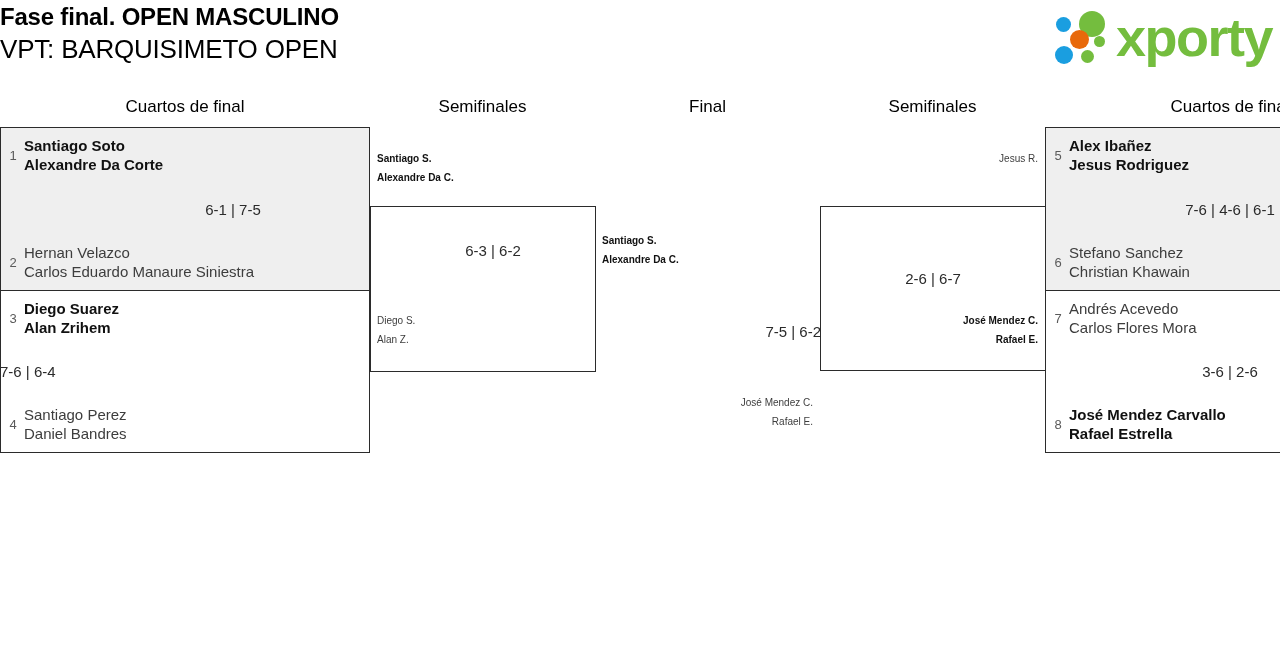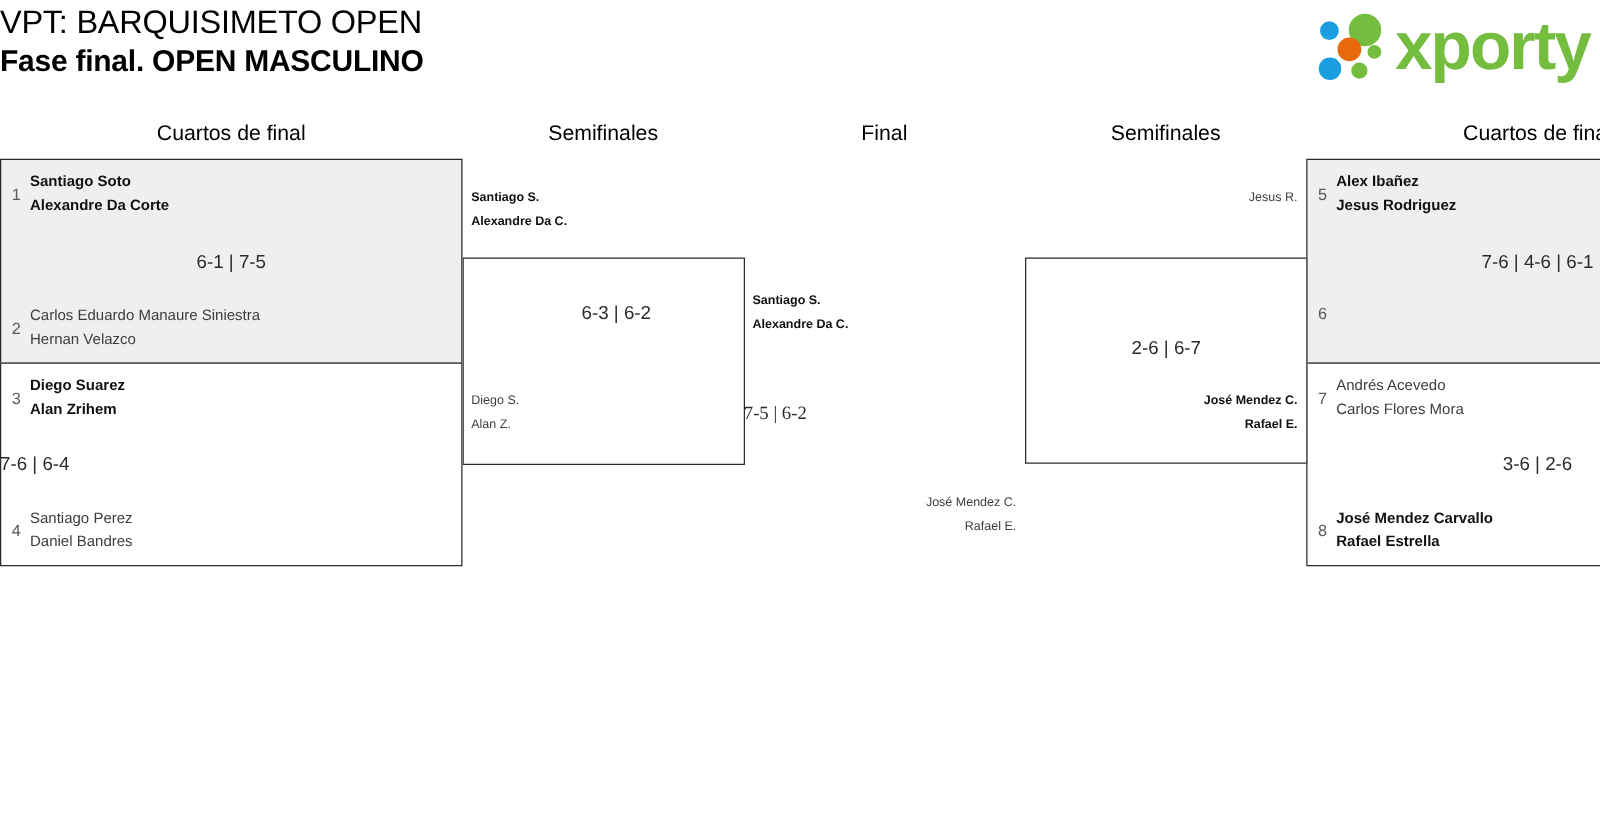--- a/index.html
+++ b/index.html
@@ -110,21 +110,21 @@
     white-space: nowrap;
   }
   .team .seed {
     font-size: 13px;
     color: #5a5a5a;
     width: 22px;
     flex: 0 0 22px;
     text-align: center;
   }
   .team .names {
-    font-size: 12px;
+    font-size: 15px;
     line-height: 19px;
   }
   .team .names .n { display: block; }
   .winner .names { font-weight: 700; color: #111111; }
   .loser  .names { font-weight: 400; color: #3d3d3d; }
 
   
   #qf1-top    { left: 2px; top: 136px; }
   #qf1-bottom { left: 2px; top: 243px; }
   #qf2-top    { left: 2px; top: 299px; }
@@ -137,27 +137,27 @@
   #qf4-bottom { left: 1047px; top: 405px; }
 
   
   .score {
     position: absolute;
     font-size: 15px;
     line-height: 19px;
     color: #2b2b2b;
     white-space: nowrap;
   }
-  #qf1-score { left: 0px;   top: 200px; width: 370px; text-align: center; }
+  #qf1-score { left: 0px;   top: 200px; width: 370px; text-align: center; padding-left: 48px; }
   #qf2-score { left: 0px;   top: 362px; width: 344px; text-align: left; }
   #qf3-score { left: 1045px; top: 200px; width: 370px; text-align: center; }
   #qf4-score { left: 1045px; top: 362px; width: 370px; text-align: center; }
   #sf-left-score  { left: 380px; top: 241px; width: 226px; text-align: center; }
   #sf-right-score { left: 820px; top: 269px; width: 226px; text-align: center; }
-  #final-score    { left: 595px; top: 322px; width: 226px; text-align: left; font-family: Liberation Serif, serif; }
+  #final-score    { left: 595px; top: 322px; width: 226px; text-align: right; }
 
   
   .sideteam {
     position: absolute;
     font-size: 10px;
     line-height: 19px;
     white-space: nowrap;
   }
   .sideteam .n { display: block; }
   .sideteam.winner { font-weight: 700; color: #111111; }
@@ -168,22 +168,22 @@
   #sf-right-top    { left: 820px; top: 149px; width: 218px; text-align: right; }
   #sf-right-bottom { left: 820px; top: 311px; width: 218px; text-align: right; }
   #final-top       { left: 602px; top: 231px; text-align: left; }
   #final-bottom    { left: 595px; top: 393px; width: 218px; text-align: right; }
 </style>
 </head>
 <body>
 
 <div id="header">
   <div id="title-block">
+    <span id="title-line2">Fase final. OPEN MASCULINO</span>
     <span id="title-line1">VPT: BARQUISIMETO OPEN</span>
-    <span id="title-line2">Fase final. OPEN MASCULINO</span>
   </div>
 
   <div id="logo">
     <div id="logo-dots">
       <span class="dot" id="dot-blue-top"></span>
       <span class="dot" id="dot-green-big"></span>
       <span class="dot" id="dot-orange"></span>
       <span class="dot" id="dot-green-sm"></span>
       <span class="dot" id="dot-blue-bot"></span>
       <span class="dot" id="dot-green-bot"></span>
@@ -209,22 +209,22 @@
   <span class="seed">1</span>
   <span class="names">
     <span class="n">Santiago Soto</span>
     <span class="n">Alexandre Da Corte</span>
   </span>
 </div>
 <div class="score" id="qf1-score">6-1 | 7-5</div>
 <div class="team loser" id="qf1-bottom">
   <span class="seed">2</span>
   <span class="names">
+    <span class="n">Hernan Velazco</span>
     <span class="n">Carlos Eduardo Manaure Siniestra</span>
-    <span class="n">Hernan Velazco</span>
   </span>
 </div>
 
 <div class="team winner" id="qf2-top">
   <span class="seed">3</span>
   <span class="names">
     <span class="n">Diego Suarez</span>
     <span class="n">Alan Zrihem</span>
   </span>
 </div>
@@ -240,20 +240,24 @@
 <div class="team winner" id="qf3-top">
   <span class="seed">5</span>
   <span class="names">
     <span class="n">Alex Ibañez</span>
     <span class="n">Jesus Rodriguez</span>
   </span>
 </div>
 <div class="score" id="qf3-score">7-6 | 4-6 | 6-1</div>
 <div class="team loser" id="qf3-bottom">
   <span class="seed">6</span>
+  <span class="names">
+    <span class="n">Stefano Sanchez</span>
+    <span class="n">Christian Khawain</span>
+  </span>
 </div>
 
 <div class="team loser" id="qf4-top">
   <span class="seed">7</span>
   <span class="names">
     <span class="n">Andrés Acevedo</span>
     <span class="n">Carlos Flores Mora</span>
   </span>
 </div>
 <div class="score" id="qf4-score">3-6 | 2-6</div>

